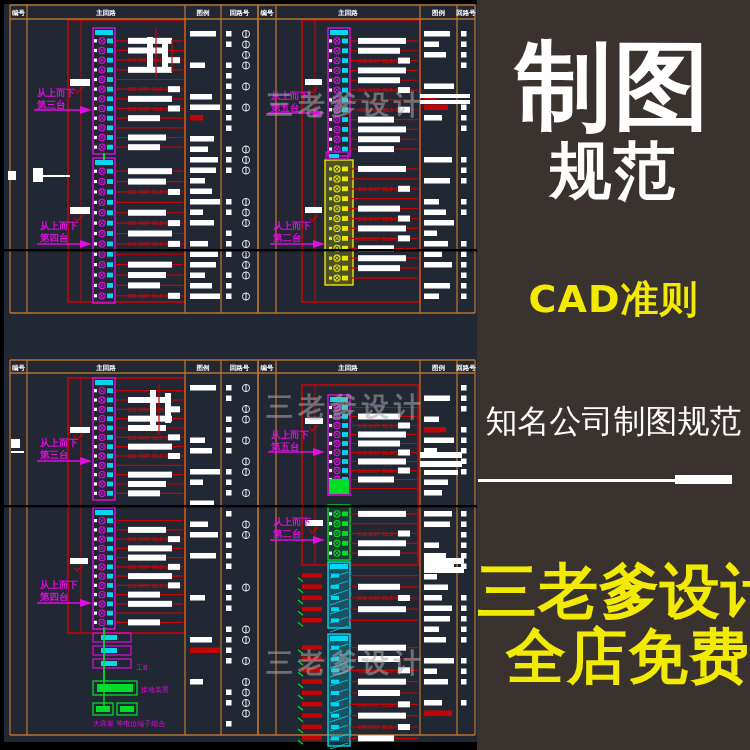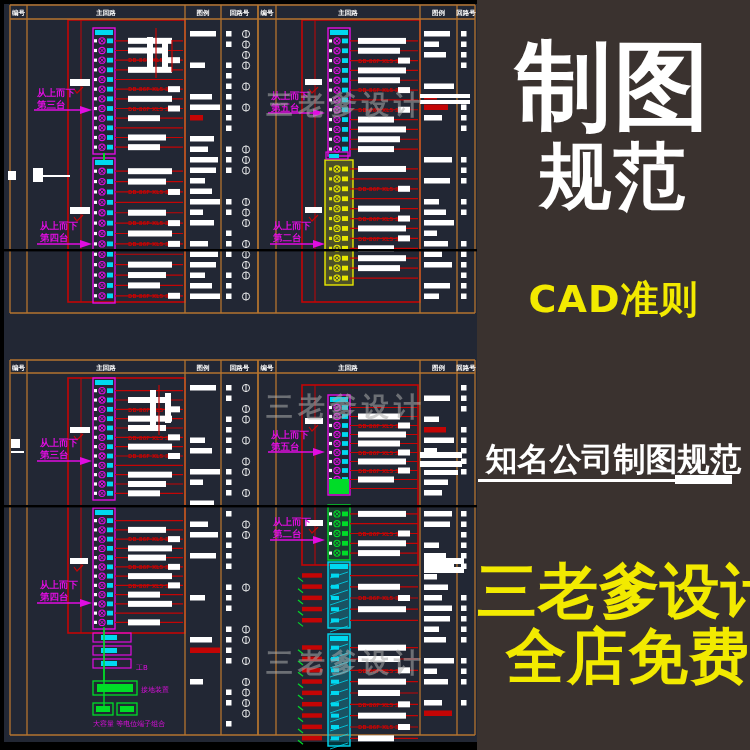--- a/index.html
+++ b/index.html
@@ -3,23 +3,23 @@
 <meta charset="utf-8">
 <style>
   html,body{margin:0;padding:0;background:#000;}
   #stage{position:relative;width:750px;height:750px;overflow:hidden;
          font-family:"DejaVu Sans","Liberation Sans",sans-serif;background:#000;}
   #cad-area{position:absolute;left:0;top:0;width:477px;height:742px;background:#e5e5e5;}
   #cad-svg{display:block;}
   #right-panel{position:absolute;left:477px;top:0;width:273px;height:750px;}
   .rp-text{position:absolute;left:0;width:100%;text-align:center;white-space:nowrap;}
   #rp-title1{top:38px;font-size:96px;font-weight:900;line-height:1.0;letter-spacing:2px;}
-  #rp-title2{top:140px;font-size:72px;font-weight:900;line-height:1.0;letter-spacing:2px;}
+  #rp-title2{top:140px;font-size:62px;font-weight:900;line-height:1.0;letter-spacing:2px;}
   #rp-subtitle{top:274px;font-size:38px;font-weight:700;letter-spacing:1px;}
-  #rp-band{top:438px;font-size:32px;font-weight:700;letter-spacing:0px;}
+  #rp-band{top:400px;font-size:32px;font-weight:400;letter-spacing:0px;}
   #rp-line-thin{position:absolute;left:1px;top:479px;width:197px;height:3px;background:#fff;}
   #rp-line-thick{position:absolute;left:198px;top:475px;width:57px;height:9px;background:#fff;}
   #rp-promo1{top:552px;font-size:60px;font-weight:900;letter-spacing:1px;}
   #rp-promo2{top:617px;font-size:60px;font-weight:900;letter-spacing:1px;}
   svg text{font-family:"DejaVu Sans","Liberation Sans",sans-serif;}
 </style>
 </head>
 <body>
 
 <div id="stage">

